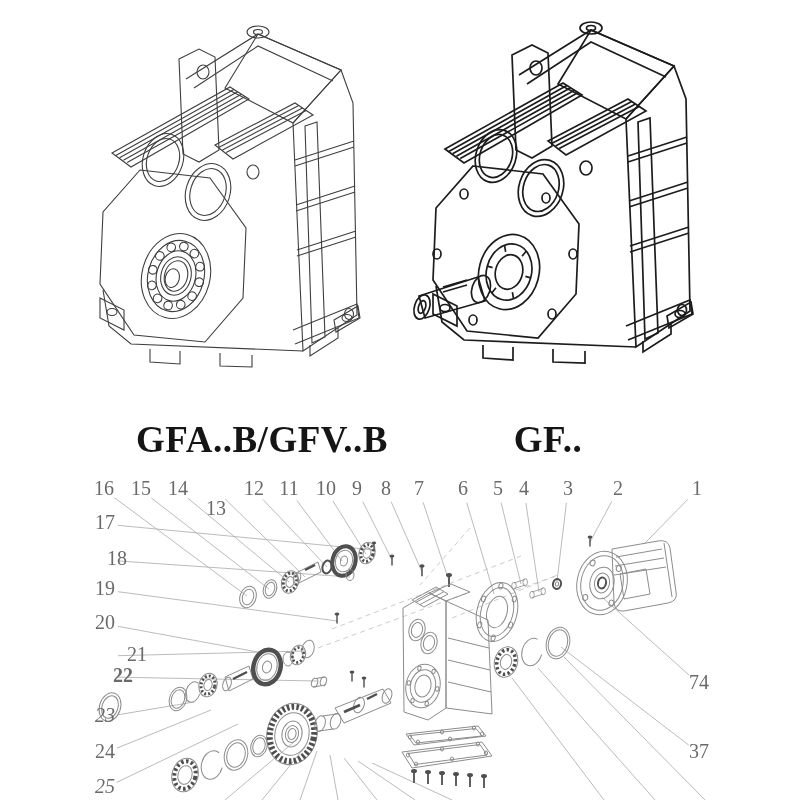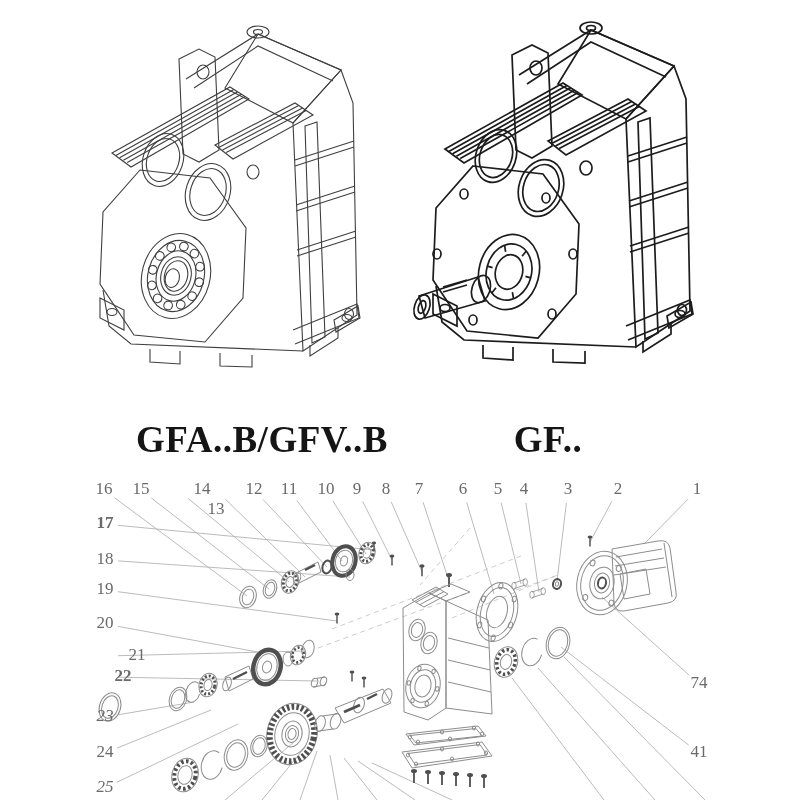--- a/index.html
+++ b/index.html
@@ -16,21 +16,21 @@
   .gbR{stroke:var(--line_right);stroke-width:1.7;}
   .xp{stroke:var(--line_exploded);stroke-width:1;}
   .d{stroke:var(--line_dark);}
   .fd{fill:var(--line_dark);stroke:none;}
   #leader-group line{stroke:var(--leader);stroke-width:0.9;}
   .fan{stroke:var(--leader);stroke-width:0.9;}
   .dash{stroke:var(--dashed);stroke-width:0.9;stroke-dasharray:5 4;}
   .model-label{position:absolute;transform:translateX(-50%);font-weight:700;
     font-size:37px;color:var(--title);letter-spacing:0.5px;white-space:nowrap;
     font-family:"Liberation Serif",serif;}
-  .callout{position:absolute;transform:translate(-50%,-55%);font-size:17px;
+  .callout{position:absolute;transform:translate(-50%,-55%);font-size:20px;
     color:var(--label);font-family:"Liberation Serif",serif;}
 </style>
 </head>
 <body>
 
 <div class="page">
 
 <svg width="800" height="800" viewBox="0 0 800 800">
 
   <defs>
@@ -426,40 +426,40 @@
     </g>
   </g>
 </svg>
 
 <span class="model-label" style="left:262px;top:418px">GFA..B/GFV..B</span>
 <span class="model-label" style="left:548px;top:418px">GF..</span>
 
 <div id="callout-layer">
       <span class="callout" style="left: 104px; top: 490px;">16</span>
       <span class="callout" style="left: 141px; top: 490px;">15</span>
-      <span class="callout" style="left: 178px; top: 490px; margin-left: 24px;">14</span>
+      <span class="callout" style="left: 178px; top: 490px;">14</span>
       <span class="callout" style="left: 216px; top: 510px;">13</span>
       <span class="callout" style="left: 254px; top: 490px;">12</span>
       <span class="callout" style="left: 289px; top: 490px;">11</span>
       <span class="callout" style="left: 326px; top: 490px;">10</span>
       <span class="callout" style="left: 357px; top: 490px;">9</span>
       <span class="callout" style="left: 386px; top: 490px;">8</span>
       <span class="callout" style="left: 419px; top: 490px;">7</span>
       <span class="callout" style="left: 463px; top: 490px;">6</span>
       <span class="callout" style="left: 498px; top: 490px;">5</span>
       <span class="callout" style="left: 524px; top: 490px;">4</span>
       <span class="callout" style="left: 568px; top: 490px;">3</span>
       <span class="callout" style="left: 618px; top: 490px;">2</span>
       <span class="callout" style="left: 697px; top: 490px;">1</span>
-      <span class="callout" style="left: 105px; top: 524px; font-weight: bold;">17</span>
-      <span class="callout" style="left: 105px; top: 560px; text-align: right;">18</span>
+      <span class="callout" style="left: 105px; top: 524px;">17</span>
+      <span class="callout" style="left: 117px; top: 560px; text-align: right;">18</span>
       <span class="callout" style="left: 105px; top: 590px;">19</span>
       <span class="callout" style="left: 105px; top: 624px;">20</span>
       <span class="callout" style="left: 105px; top: 656px; margin-left: 32px;">21</span>
       <span class="callout" style="left: 123px; top: 677px; font-weight: bold;">22</span>
       <span class="callout" style="left: 105px; top: 717px; font-style: italic;">23</span>
       <span class="callout" style="left: 105px; top: 753px;">24</span>
       <span class="callout" style="left: 105px; top: 788px; font-style: italic;">25</span>
       <span class="callout" style="left: 699px; top: 684px;">74</span>
-      <span class="callout" style="left: 699px; top: 753px;">41</span>
+      <span class="callout" style="left: 699px; top: 753px;">37</span>
     </div>
 
 </div>
 
 </body></html>

